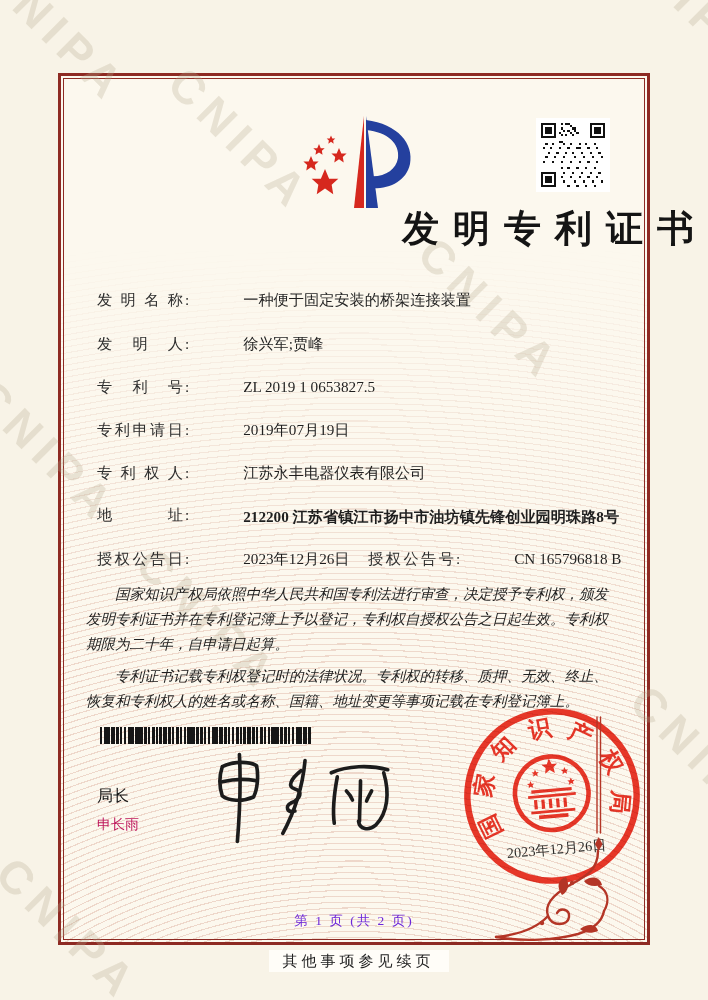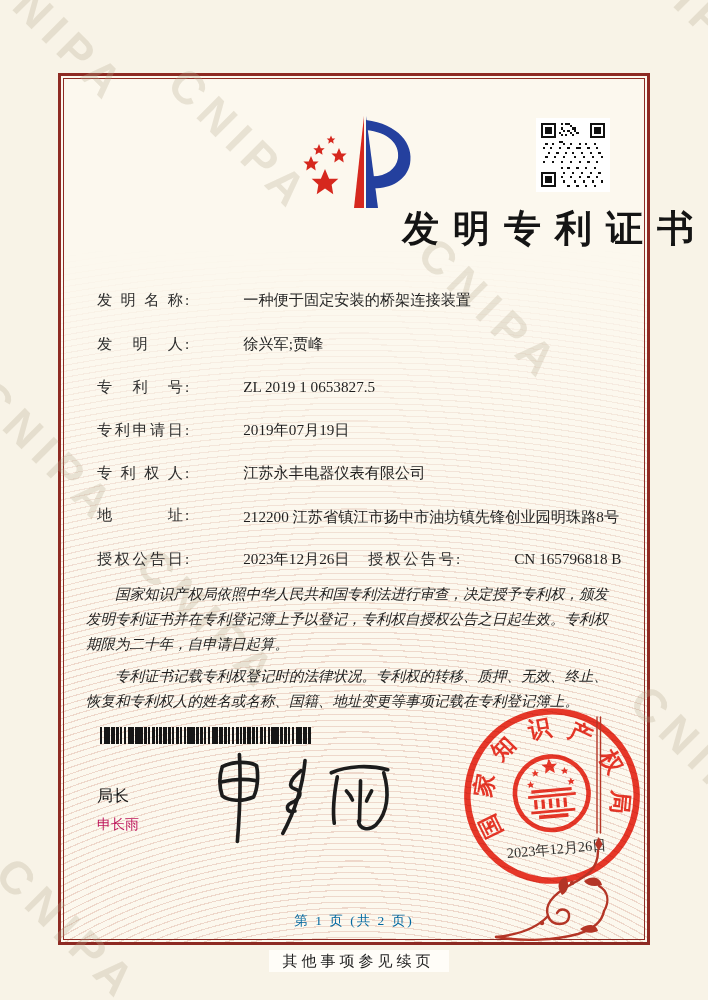--- a/index.html
+++ b/index.html
@@ -21,37 +21,37 @@
   .layer{position:absolute;z-index:2;}
   .cert-no{left:94px;top:112px;font-size:15px;letter-spacing:1.5px;color:#3a3a3a;}
   .logo{left:298px;top:110px;width:118px;height:104px;}
   .qr{left:536px;top:118px;width:74px;height:74px;background:#fff;padding:5px;box-sizing:border-box;}
   .title{left:0;right:0;top:204px;text-align:right;font-size:37px;font-weight:bold;
          letter-spacing:14px;text-indent:14px;color:#141414;}
   .f-row{left:97px;font-size:15.2px;color:#262626;white-space:nowrap;}
   .flabel{display:inline-block;width:86px;text-align:justify;text-align-last:justify;color:#2e2e2e;}
   .colon{margin:0 12px 0 2px;}
   .fvalue{color:#1f1f1f;margin-left:42px;}
-  .addr .fvalue{display:inline-block;width:402px;white-space:normal;line-height:23px;vertical-align:top;}
+  .addr .fvalue{display:inline-block;width:402px;white-space:normal;line-height:23px;vertical-align:top;font-weight:bold;}
   .g2{position:absolute;left:271px;top:0;white-space:nowrap;}
   .paras{left:86px;top:582px;width:534px;font-size:14.5px;line-height:25px;color:#1e1e1e;font-style:italic;}
   .paras p{margin:0 0 7px;text-indent:2em;}
   .barcode{left:100px;top:727px;width:212px;height:17px;
     background-image:repeating-linear-gradient(90deg,#161616 0 2px,transparent 2px 4px),
       repeating-linear-gradient(90deg,#161616 0 1px,transparent 1px 6px),
       repeating-linear-gradient(90deg,#161616 0 1px,transparent 1px 3.5px);}
   .sig-title{left:97px;top:786px;font-family:"Liberation Sans","DejaVu Sans",sans-serif;
              font-size:16px;color:#111;}
   .sig-name{left:97px;top:816px;font-family:"Liberation Sans","DejaVu Sans",sans-serif;
             font-size:14px;color:#be185d;}
   .sig-script{left:192px;top:748px;width:222px;height:102px;}
   .seal{left:460px;top:704px;width:184px;height:184px;transform:rotate(-5deg);
         opacity:.93;mix-blend-mode:multiply;}
   .flourish{left:492px;top:715px;width:160px;height:228px;}
-  .page-info{left:0;right:0;top:912px;text-align:center;font-size:13.5px;letter-spacing:2px;color:#0369a1;}
+  .page-info{left:0;right:0;top:912px;text-align:center;font-size:13.5px;letter-spacing:2px;color:#6d28d9;}
   .footer-note{left:9px;right:0;top:952px;text-align:center;font-size:15px;color:#222;}
   .footer-note span{background:#fffdf8;padding:3px 14px;letter-spacing:4px;}
   .red{fill:#d6281e;} .blue{fill:#24409e;}
   .sealred{fill:#e8281b;} .sealstroke{stroke:#e8281b;fill:none;}
   .flr{stroke:#b43526;fill:none;stroke-linecap:round;}
   .sig{stroke:#1c1c1c;fill:none;stroke-width:3.6;stroke-linecap:round;stroke-linejoin:round;}
 </style>
 </head>
 <body>
 

